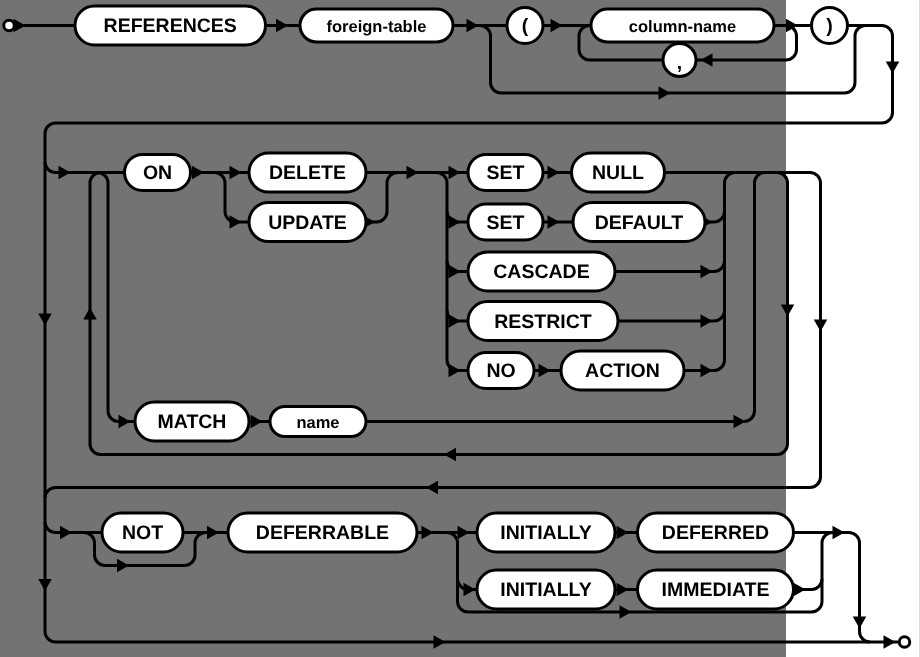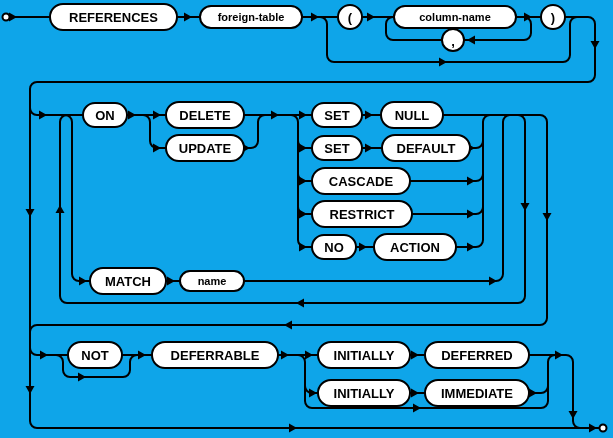--- a/index.html
+++ b/index.html
@@ -2,23 +2,23 @@
 <html><head>
 <meta charset="utf-8">
 <style>
   html, body {
     margin: 0;
     padding: 0;
     background: #ffffff;
     font-family: "Liberation Sans", sans-serif;
   }
   .diagram-wrap {
-    width: 613px;
+    width: 524px;
     height: 438px;
-    background: #0ea5e9;
+    background: #737373;
   }
   svg { display: block; }
   .rail {
     fill: none;
     stroke: #000000;
     stroke-width: 2;
   }
   .node-shape {
     fill: #ffffff;
     stroke: #000000;

